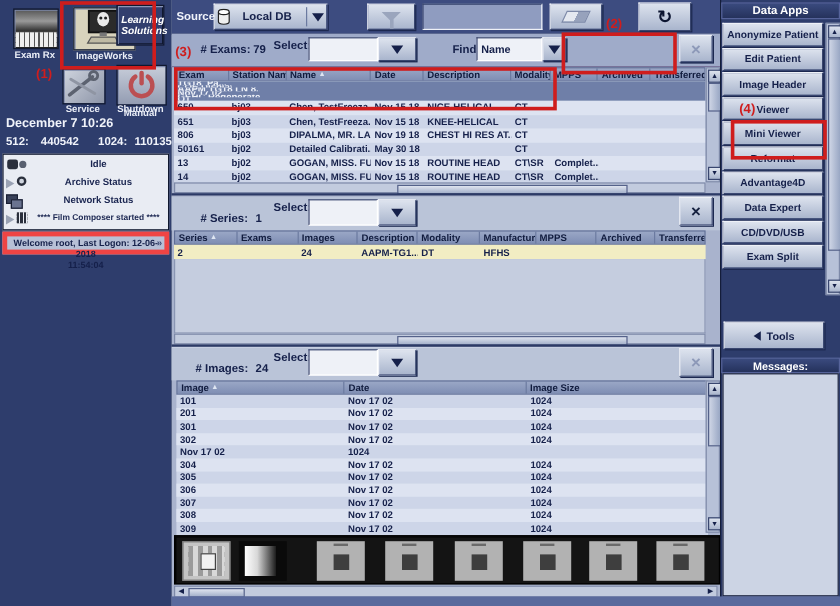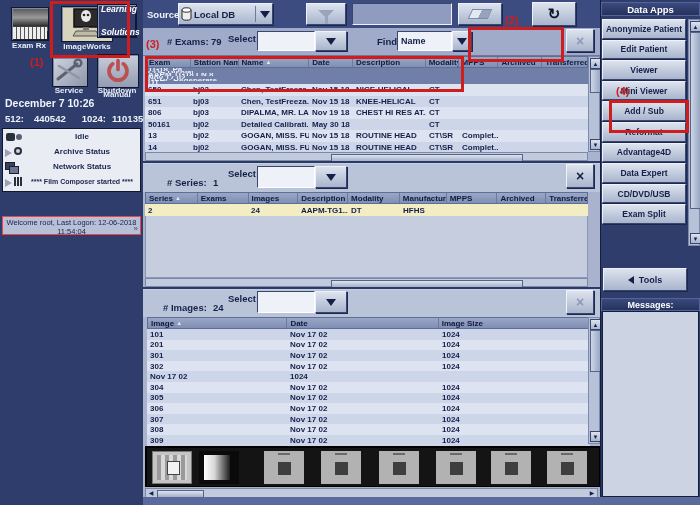--- a/index.html
+++ b/index.html
@@ -14,21 +14,21 @@
   .tile{position:absolute;border:1px solid #10182f;box-shadow:inset 1px 1px 0 #7d89ab;}
   #examrx-icon{left:11px;top:7px;width:36px;height:32px;background:
       linear-gradient(180deg,#555 0%,#999 30%,#333 55%,#777 70%,#222 72%);}
   #examrx-icon .grid{position:absolute;left:1px;right:1px;bottom:1px;height:12px;
       background:repeating-linear-gradient(90deg,#eee 0 3px,#555 3px 4px),
                  repeating-linear-gradient(0deg,#eee 0 3px,#555 3px 4px);background-color:#ddd;}
   #imageworks-icon{left:61px;top:6px;width:50px;height:34px;background:#d8d3bd;}
   #lsol-icon{left:97px;top:4px;width:40px;height:34px;background:#323f6e;
       box-shadow:inset 1px 1px 0 #8a96b8, inset -1px -1px 0 #10182f;
       color:#fff;font-weight:bold;font-style:italic;font-size:8.5px;line-height:1.1;
-      display:flex;flex-direction:column;justify-content:space-between;padding-left:3px;box-sizing:border-box;}
+      display:flex;flex-direction:column;justify-content:center;padding-left:3px;box-sizing:border-box;}
   #service-icon{left:52px;top:57px;width:34px;height:28px;background:linear-gradient(135deg,#cfd4de,#8d95a8);}
   #shutdown-icon{left:97px;top:54px;width:40px;height:32px;background:linear-gradient(180deg,#c7cdd9,#939cb2);
       display:flex;align-items:center;justify-content:center;}
   #sb-date{left:5px;top:97px;color:#f0f3fa;font-size:10.5px;font-weight:bold;}
   #sb-counts{left:5px;top:113px;width:134px;color:#f0f3fa;font-size:9.5px;font-weight:bold;display:flex;}
   #sb-counts span{white-space:pre;}
   #status-panel{left:2px;top:128px;width:139px;height:64px;background:#e9ecf3;border:1px solid #10182f;box-sizing:border-box;}
   .status-row{height:15px;display:flex;align-items:center;}
   .status-icon{width:20px;height:12px;margin-left:1px;position:relative;flex:0 0 20px;}
   .status-label{flex:1;text-align:center;font-size:8px;font-weight:bold;color:#1a2550;white-space:nowrap;overflow:hidden;}
@@ -36,38 +36,38 @@
   .si-a{position:absolute;left:2px;top:2px;width:9px;height:8px;background:#2a2f3c;border-radius:2px;}
   .si-b{position:absolute;left:12px;top:3px;width:6px;height:6px;background:#596070;border-radius:50%;}
   .si-arrow{position:absolute;left:1px;top:3px;width:0;height:0;border-left:7px solid #9aa2b4;
       border-top:4px solid transparent;border-bottom:4px solid transparent;}
   .si-disc{position:absolute;left:10px;top:1px;width:8px;height:8px;border:2px solid #2a2f3c;border-radius:50%;box-sizing:border-box;background:#cfd4de;}
   .si-grid{position:absolute;left:10px;top:1px;width:9px;height:9px;
       background:repeating-linear-gradient(90deg,#2a2f3c 0 2px,#e9ecf3 2px 3px),
                  repeating-linear-gradient(0deg,#2a2f3c 0 2px,#e9ecf3 2px 3px);background-color:#2a2f3c;}
   .si-pc{position:absolute;left:1px;top:1px;width:8px;height:6px;background:#39415a;border:1px solid #191f33;}
   .si-pc2{position:absolute;left:5px;top:5px;width:8px;height:6px;background:#6a7390;border:1px solid #191f33;}
-  #welcome-panel{left:2px;top:193px;width:139px;height:19px;background:#b7c0d6;border:1px solid #ef4444;
-      box-sizing:border-box;text-align:center;color:#15204a;font-size:7.5px;font-weight:normal;line-height:1.2;padding-top:1px;margin-top:23px;}
+  #welcome-panel{left:2px;top:193px;width:139px;height:19px;background:#b7c0d6;border:4px solid #ef4444;
+      box-sizing:border-box;text-align:center;color:#15204a;font-size:7.5px;font-weight:bold;line-height:1.2;padding-top:1px;}
   #welcome-more{position:absolute;right:2px;bottom:0;font-size:8px;color:#3c4a75;}
   #toolchest-btn{left:3px;top:214px;width:137px;height:14px;}
 
   
   .btn3{background:linear-gradient(180deg,#dde3ee,#a9b5cd);border:1px solid #39466f;
       border-top-color:#eef1f7;border-left-color:#eef1f7;
       box-shadow:1px 1px 0 #1c2850;color:#15204a;font-weight:bold;
       display:flex;align-items:center;justify-content:center;box-sizing:border-box;font-size:9px;}
   .inset{background:#f2f4f9;border:1px solid #eef1f7;border-top-color:#39466f;border-left-color:#39466f;box-sizing:border-box;}
 
   
   #main{left:143px;top:0;width:457px;height:505px;background:#a9b3cd;}
   #toolbar{left:0;top:0;width:457px;height:28px;background:#3d4c80;border-bottom:1px solid #1f2a4e;}
   #source-label{left:4px;top:9px;color:#f0f3fa;font-size:9.5px;font-weight:bold;}
   #source-dd{left:35px;top:3px;width:95px;height:22px;padding:0 2px;justify-content:flex-start;}
-  #source-dd .txt{font-size:9.5px;margin-left:2px;flex:1;}
+  #source-dd .txt{font-size:9.5px;margin-left:10px;flex:1;}
   .dd-arrow{width:0;height:0;border-left:5px solid transparent;border-right:5px solid transparent;border-top:7px solid #15204a;}
   #source-dd .sep{width:1px;height:16px;background:#6b7aa0;margin:0 4px;}
   #funnel-btn{left:163px;top:3px;width:40px;height:22px;}
   .funnel{width:0;height:0;border-left:8px solid transparent;border-right:8px solid transparent;border-top:8px solid #9aa5bd;position:relative;}
   .funnel:after{content:"";position:absolute;left:-1.5px;top:-2px;width:3px;height:8px;background:#9aa5bd;}
   #tb-slot{left:209px;top:3px;width:100px;height:22px;background:#8f9cc0;}
   #eraser-btn{left:315px;top:3px;width:44px;height:22px;}
   .eraser{width:18px;height:8px;background:linear-gradient(90deg,#e4e8f0 50%,#97a2bc 50%);transform:skewX(-25deg);border:1px solid #7d89a8;}
   #refresh-btn{left:389px;top:2px;width:44px;height:24px;font-size:15px;color:#0c1430;}
 
@@ -542,23 +542,23 @@
       <div class="hs-thumb" style="left:11px;width:45px"></div>
       <div class="hs-arrow" style="right:1px">▶</div>
     </div>
   </div>
 
   <div id="right-sidebar" class="abs">
     <div id="dataapps-header" class="abs">Data Apps</div>
     <div id="side-buttons" class="abs">
         <div class="btn3 side-btn">Anonymize Patient</div>
         <div class="btn3 side-btn">Edit Patient</div>
+        <div class="btn3 side-btn">Image Header</div>
         <div class="btn3 side-btn">Viewer</div>
         <div class="btn3 side-btn">Mini Viewer</div>
-        <div class="btn3 side-btn">Add / Sub</div>
         <div class="btn3 side-btn">Reformat</div>
         <div class="btn3 side-btn">Advantage4D</div>
         <div class="btn3 side-btn">Data Expert</div>
         <div class="btn3 side-btn">CD/DVD/USB</div>
         <div class="btn3 side-btn">Exam Split</div>
       </div>
     <div class="vscroll abs" id="side-scroll">
       <div class="sb-arrow" style="top:1px">▲</div>
       <div class="sb-thumb" style="top:12px;height:175px"></div>
       <div class="sb-arrow" style="bottom:1px">▼</div>

